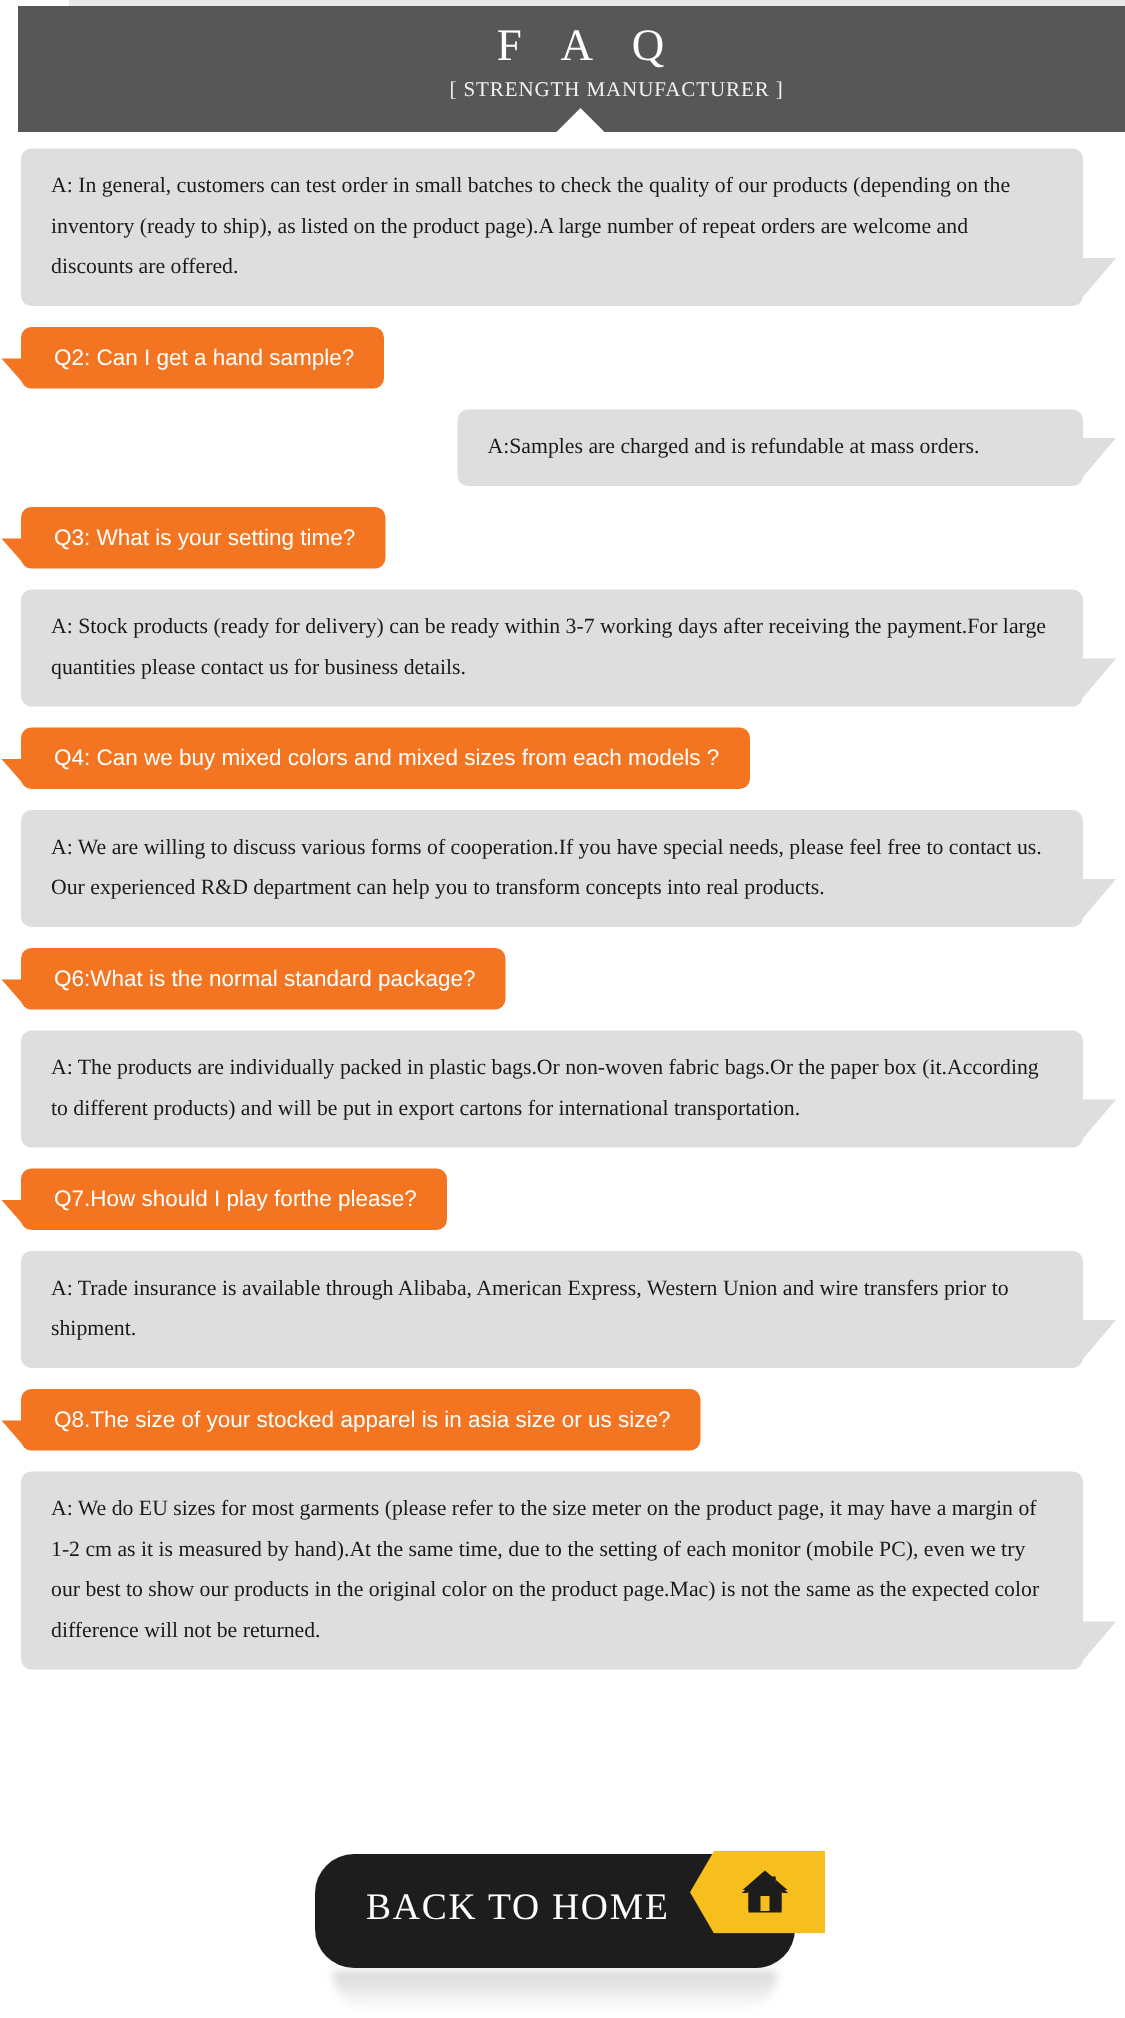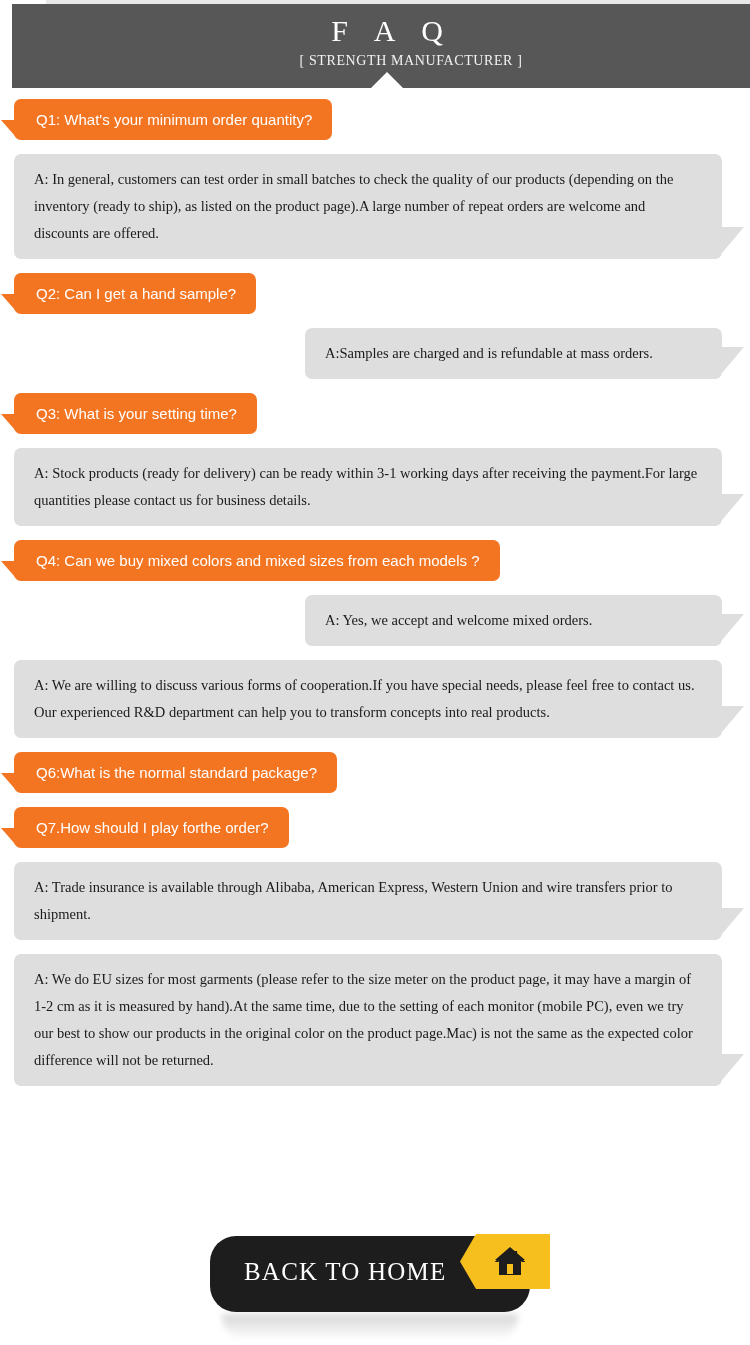--- a/index.html
+++ b/index.html
@@ -203,58 +203,58 @@
 </div>
 
 <div class="header">
   <div class="header-title">F A Q</div>
   <div class="header-sub">[ STRENGTH MANUFACTURER ]</div>
   <div class="header-notch"></div>
 </div>
 
 <div class="faq-body" id="faq-list">
     <div class="row">
-      <div class="q-wrap"><div class="q-bubble">Q1: What's your minimum order quantity?</div></div>
       <div class="a-wrap">
         <div class="a-bubble a-full">A: In general, customers can test order in small batches to check the quality of our products (depending on the inventory (ready to ship), as listed on the product page).A large number of repeat orders are welcome and discounts are offered.</div>
       </div>
     </div>
     <div class="row">
       <div class="q-wrap"><div class="q-bubble">Q2: Can I get a hand sample?</div></div>
       <div class="a-wrap">
         <div class="a-bubble a-indent">A:Samples are charged and is refundable at mass orders.</div>
       </div>
     </div>
     <div class="row">
       <div class="q-wrap"><div class="q-bubble">Q3: What is your setting time?</div></div>
       <div class="a-wrap">
-        <div class="a-bubble a-full">A: Stock products (ready for delivery) can be ready within 3-1 working days after receiving the payment.For large quantities please contact us for business details.</div>
+        <div class="a-bubble a-full">A: Stock products (ready for delivery) can be ready within 3-7 working days after receiving the payment.For large quantities please contact us for business details.</div>
       </div>
     </div>
     <div class="row">
       <div class="q-wrap"><div class="q-bubble">Q4: Can we buy mixed colors and mixed sizes from each models ?</div></div>
-      <div class="a-wrap">
-        <div class="a-bubble a-indent">A: Yes, we accept and welcome mixed orders.</div>
-      </div>
     </div>
     <div class="row">
       <div class="a-wrap">
         <div class="a-bubble a-full">A: We are willing to discuss various forms of cooperation.If you have special needs, please feel free to contact us. Our experienced R&amp;D department can help you to transform concepts into real products.</div>
       </div>
     </div>
     <div class="row">
       <div class="q-wrap"><div class="q-bubble">Q6:What is the normal standard package?</div></div>
-    </div>
-    <div class="row">
-      <div class="q-wrap"><div class="q-bubble">Q7.How should I play forthe order?</div></div>
+      <div class="a-wrap">
+        <div class="a-bubble a-full">A: The products are individually packed in plastic bags.Or non-woven fabric bags.Or the paper box (it.According to different products) and will be put in export cartons for international transportation.</div>
+      </div>
+    </div>
+    <div class="row">
+      <div class="q-wrap"><div class="q-bubble">Q7.How should I play forthe please?</div></div>
       <div class="a-wrap">
         <div class="a-bubble a-full">A: Trade insurance is available through Alibaba, American Express, Western Union and wire transfers prior to shipment.</div>
       </div>
     </div>
     <div class="row">
+      <div class="q-wrap"><div class="q-bubble">Q8.The size of your stocked apparel is in asia size or us size?</div></div>
       <div class="a-wrap">
         <div class="a-bubble a-full">A: We do EU sizes for most garments (please refer to the size meter on the product page, it may have a margin of 1-2 cm as it is measured by hand).At the same time, due to the setting of each monitor (mobile PC), even we try our best to show our products in the original color on the product page.Mac) is not the same as the expected color difference will not be returned.</div>
       </div>
     </div>
   </div>
 
 <div class="btn-zone">
   <div class="btn-reflection"></div>
   <div class="home-btn">
     <span class="home-btn-label">BACK TO HOME</span>

